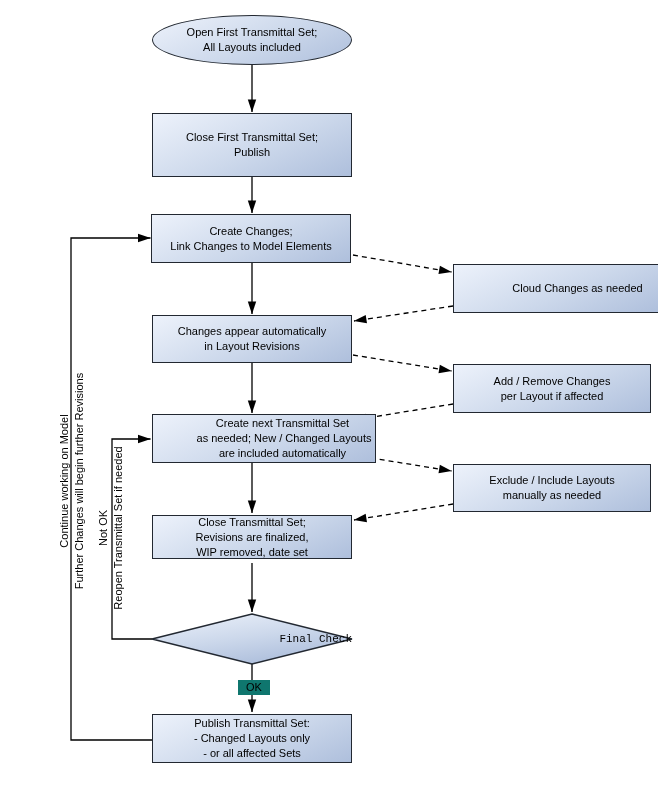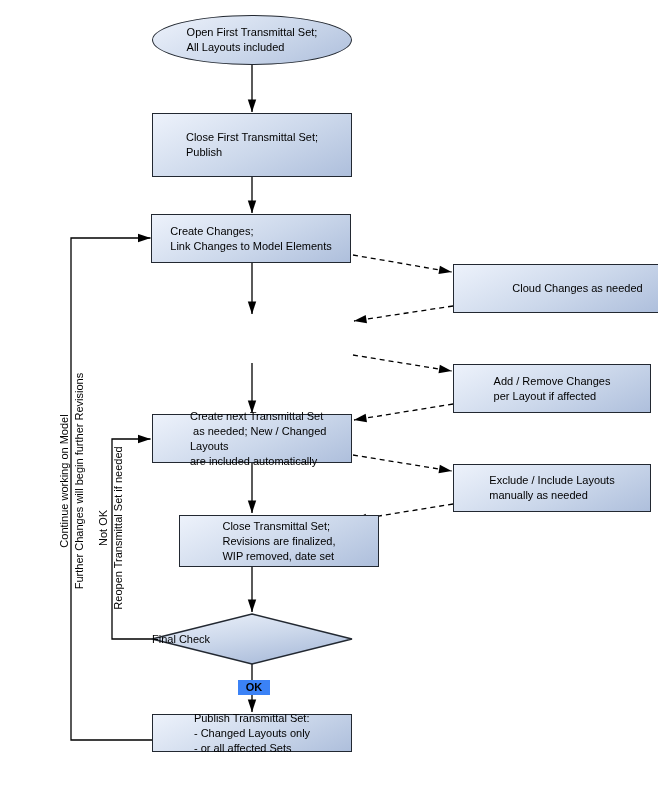--- a/index.html
+++ b/index.html
@@ -18,31 +18,31 @@
   svg.wires{position:absolute;left:0;top:0;width:658px;height:785px;}
   .connector{stroke:var(--line-color);stroke-width:1.3;fill:none;}
   .connector.dashed{stroke-dasharray:5 4;}
   .node{
     position:absolute;box-sizing:border-box;
     display:flex;align-items:center;justify-content:center;
     border:1.3px solid var(--node-border);
     background:linear-gradient(155deg,var(--node-fill-light) 0%,#ccd8eb 55%,var(--node-fill-dark) 100%);
   }
   .node.ellipse{border-radius:50%;}
-  .node-text{white-space:pre-wrap;text-align:left;}
+  .node-text{white-space:pre-wrap;text-align:center;}
   .node-text.center{text-align:center;}
   .diamond-label{
-    position:absolute;display:flex;align-items:center;justify-content:flex-start;
-    background:transparent;border:none;
+    position:absolute;display:flex;align-items:center;justify-content:flex-end;
+    background:transparent;border:none;font-family:Liberation Mono, monospace;
   }
   .edge-label{
     position:absolute;white-space:pre-wrap;text-align:center;color:var(--text-color);
   }
   .edge-label.vertical{transform:rotate(-90deg);}
-  .edge-label.on-line{background:#3b82f6;padding:0 2px;font-weight:bold;}
+  .edge-label.on-line{background:#0f766e;padding:0 2px;}
 </style>
 </head>
 <body>
 
 <div class="canvas">
 
   <svg class="wires" viewBox="0 0 658 785">
     <defs>
       <marker id="arrow" markerWidth="15" markerHeight="11" refX="13" refY="5" orient="auto" markerUnits="userSpaceOnUse">
         <path d="M0.5,0.8 L13.2,5 L0.5,9.2 z" fill="#000000"></path>
@@ -83,38 +83,42 @@
   <div class="node" style="left:152px;top:113px;width:200px;height:64px;">
     <div class="node-text">Close First Transmittal Set;
 Publish</div>
   </div>
 
   <div class="node" style="left:151px;top:214px;width:200px;height:49px;">
     <div class="node-text">Create Changes;
 Link Changes to Model Elements</div>
   </div>
 
+  <div class="node" style="left:152px;top:315px;width:200px;height:48px;">
+    <div class="node-text">Changes appear automatically
+in Layout Revisions</div>
+  </div>
 
-  <div class="node" style="left:152px;top:414px;width:200px;height:49px;padding-left:37px;">
+  <div class="node" style="left:152px;top:414px;width:224px;height:49px;padding-left:37px;">
     <div class="node-text">Create next Transmittal Set
  as needed; New / Changed Layouts
 are included automatically</div>
   </div>
 
-  <div class="node" style="left:152px;top:515px;width:200px;height:52px;margin-left:27px;">
+  <div class="node" style="left:152px;top:515px;width:200px;height:44px;">
     <div class="node-text">Close Transmittal Set;
 Revisions are finalized,
 WIP removed, date set</div>
   </div>
 
   <div class="diamond-label" style="left:152px;top:614px;width:200px;height:50px;">
     <div class="node-text center">Final Check</div>
   </div>
 
-  <div class="node" style="left:152px;top:714px;width:200px;height:38px;">
+  <div class="node" style="left:152px;top:714px;width:200px;height:49px;">
     <div class="node-text">Publish Transmittal Set:
 - Changed Layouts only
 - or all affected Sets</div>
   </div>
 
   <div class="node" style="left:453px;top:264px;width:208px;height:49px;padding-left:41px;">
     <div class="node-text center">Cloud Changes as needed</div>
   </div>
 
   <div class="node" style="left:453px;top:364px;width:198px;height:49px;">

